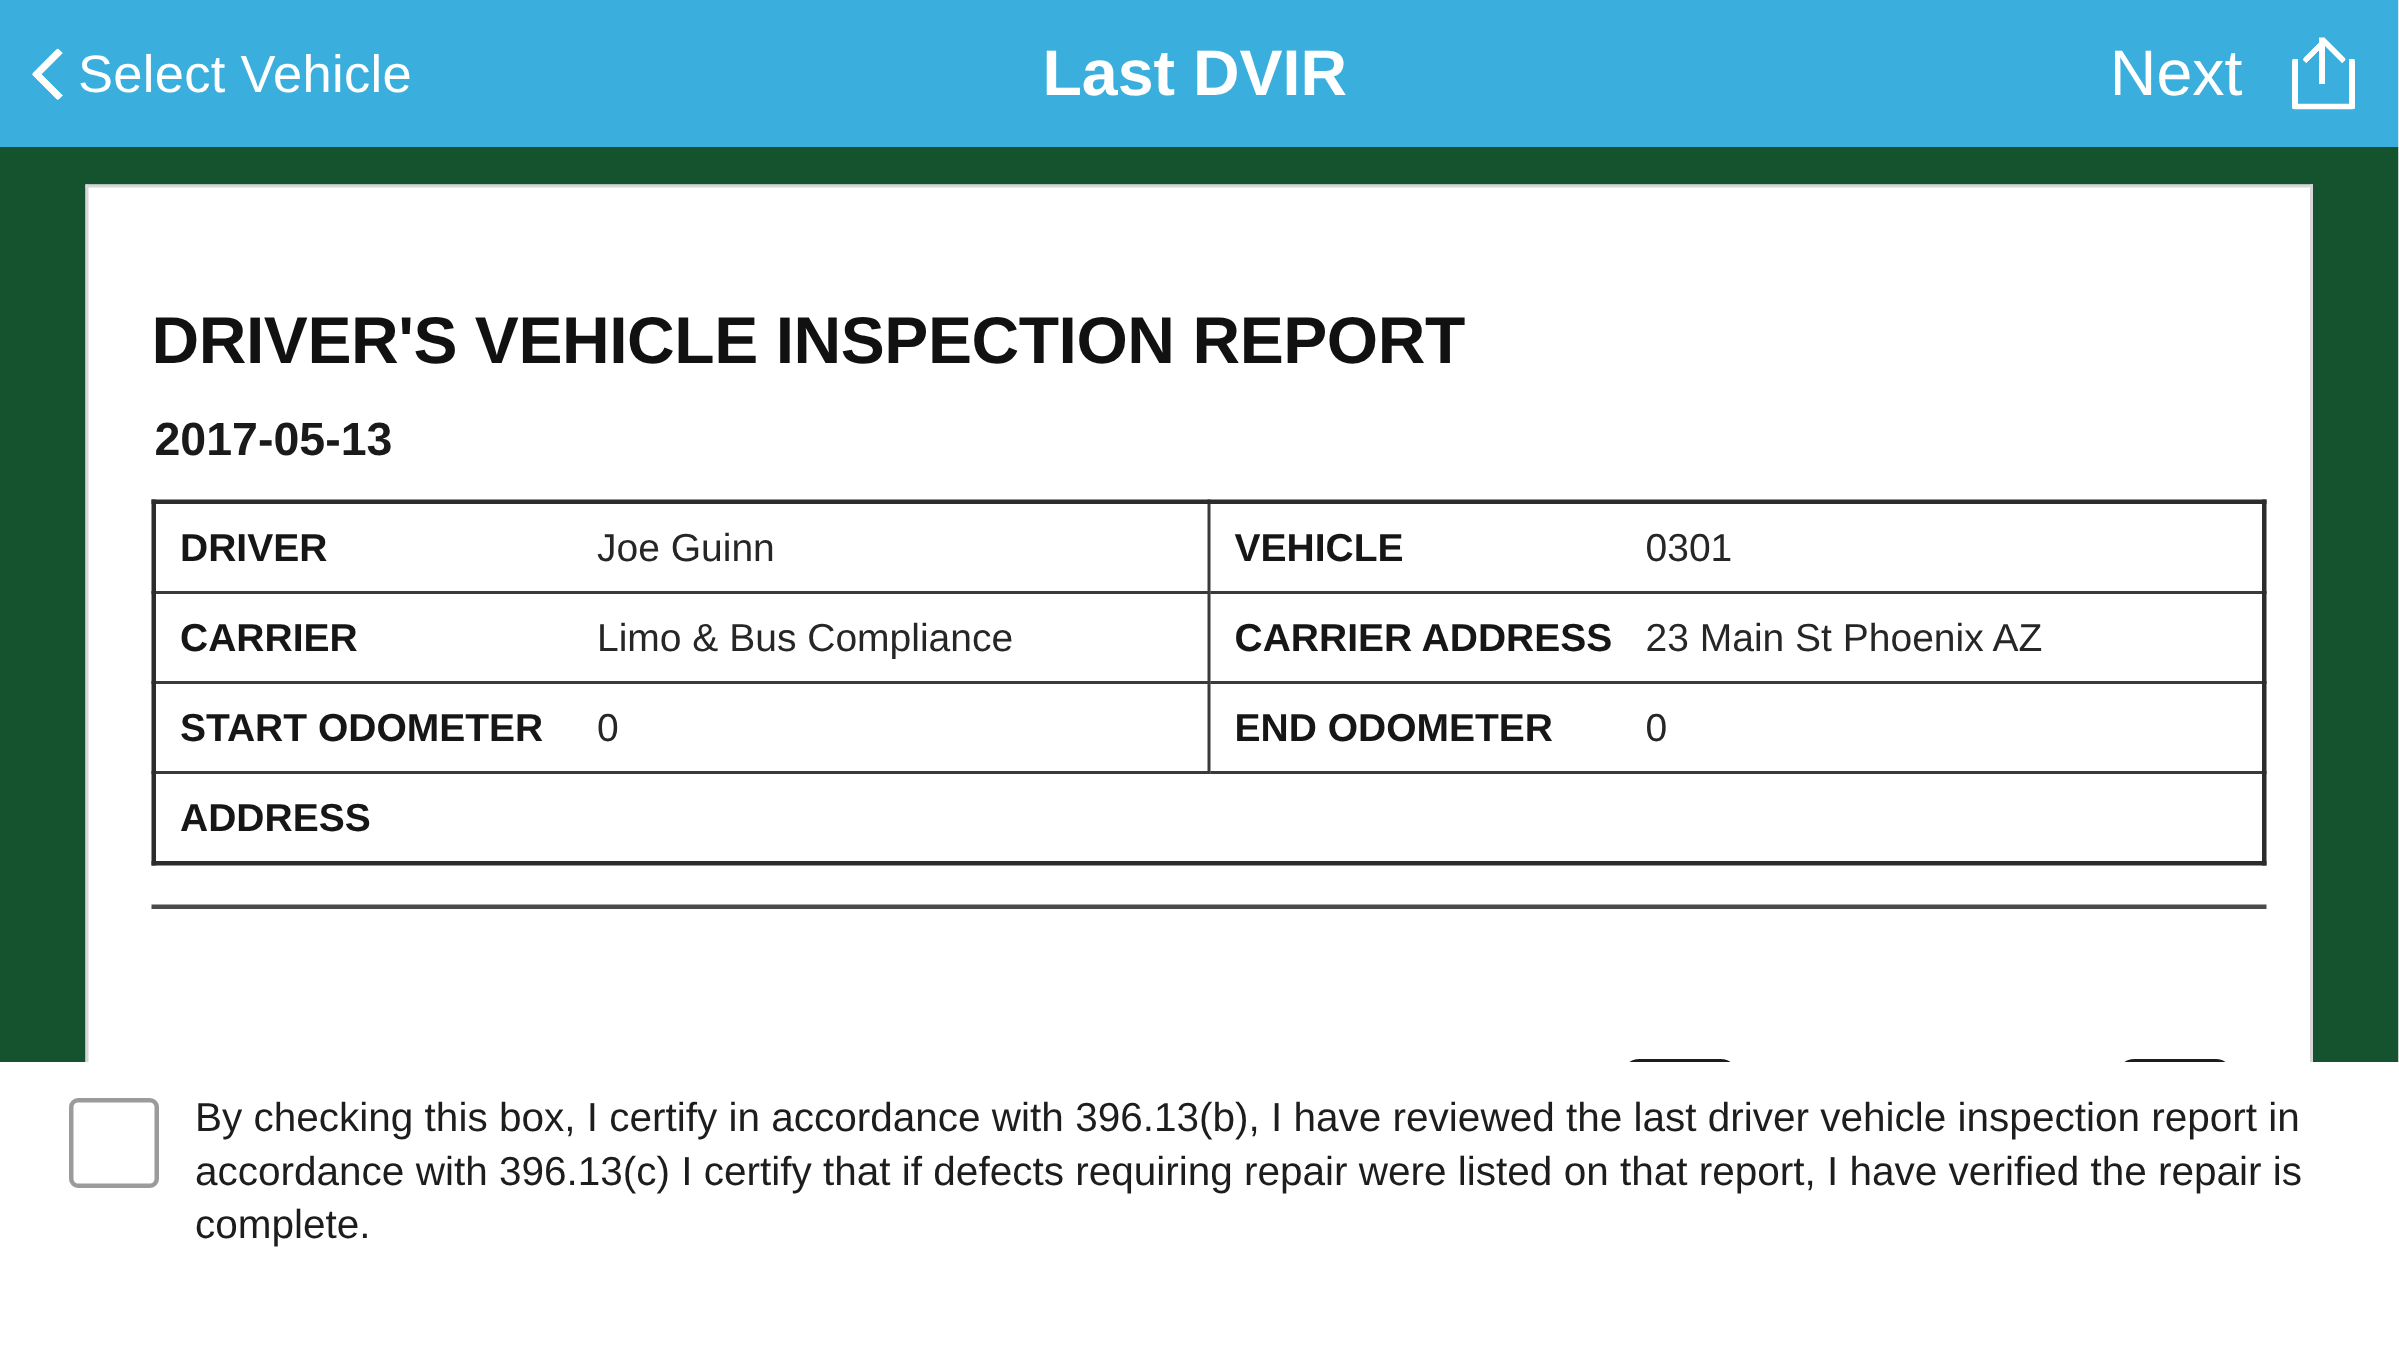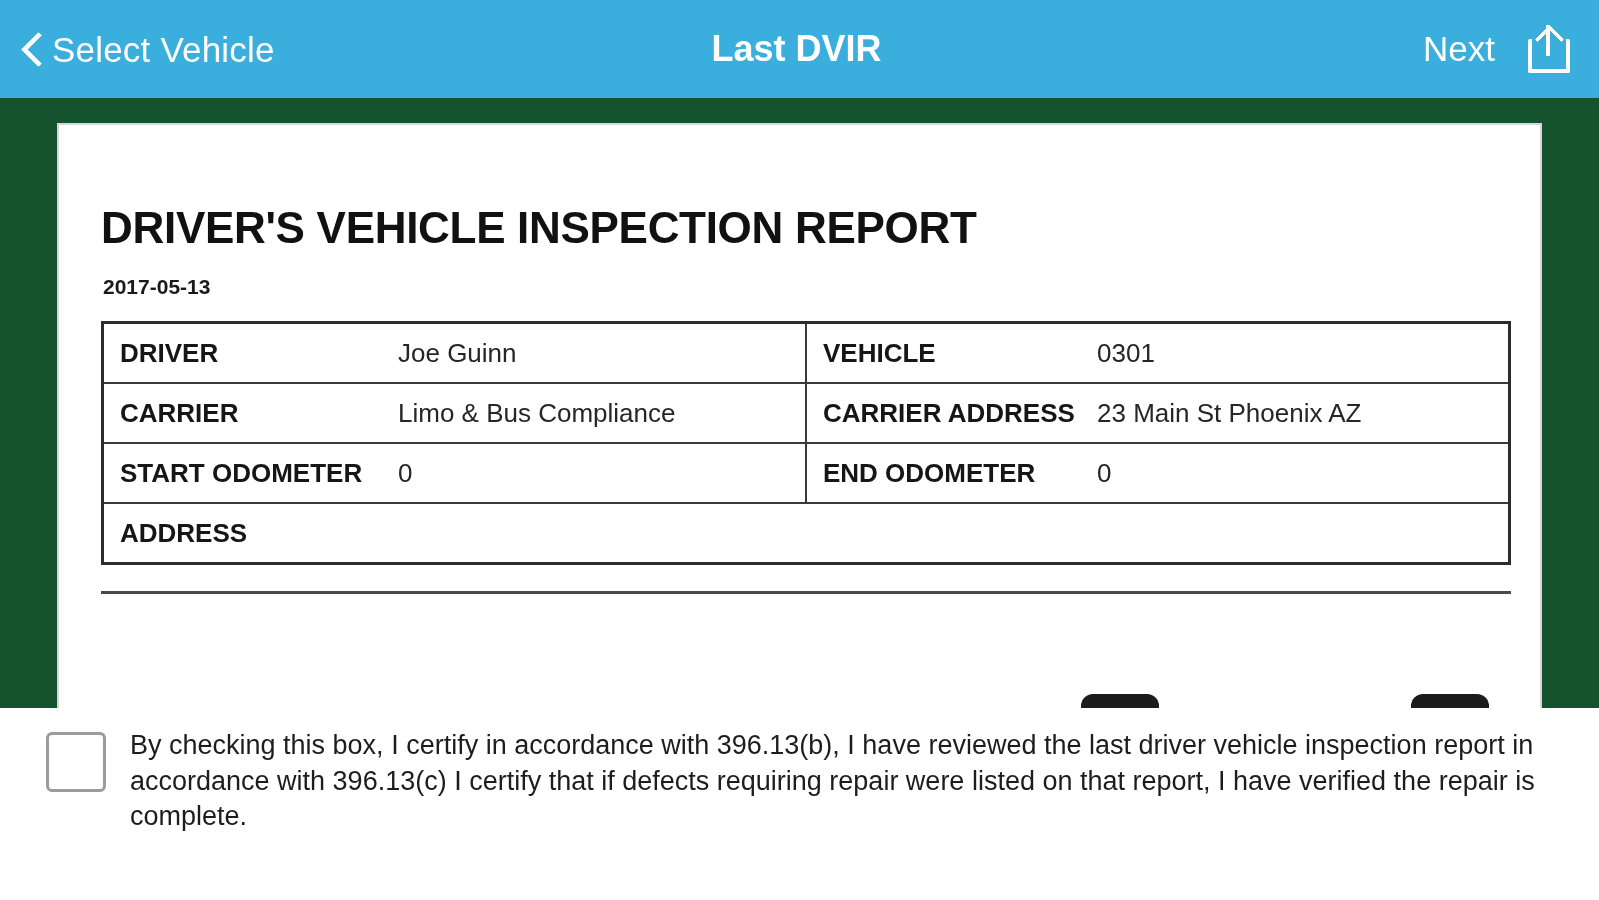--- a/index.html
+++ b/index.html
@@ -53,34 +53,34 @@
     font-weight: 400;
     letter-spacing: 0.2px;
     line-height: 1;
   }
   .nav-title {
     position: absolute;
     left: 0;
     right: 6px;
     text-align: center;
     color: #ffffff;
-    font-size: 36px;
+    font-size: 43px;
     font-weight: bold;
     pointer-events: none;
   }
   .nav-right {
     margin-left: auto;
     display: flex;
     align-items: center;
     gap: 30px;
     z-index: 2;
   }
   .nav-next-label {
     color: #ffffff;
-    font-size: 35px;
+    font-size: 43px;
     font-weight: 400;
     cursor: pointer;
     text-align: right;
   }
   .share-icon {
     width: 48px;
     height: 52px;
     position: relative;
     cursor: pointer;
   }
@@ -134,21 +134,21 @@
     padding: 0 42px;
   }
   .doc-title {
     font-size: 44px;
     font-weight: bold;
     color: #111111;
     letter-spacing: -0.3px;
     margin: 78px 0 0 0;
   }
   .doc-date {
-    font-size: 21px;
+    font-size: 31px;
     font-weight: bold;
     color: #1a1a1a;
     margin: 22px 0 0 2px;
   }
 
   .info-table {
     margin-top: 22px;
     border: 3px solid #2c2c2c;
     border-collapse: collapse;
     width: 1410px;

